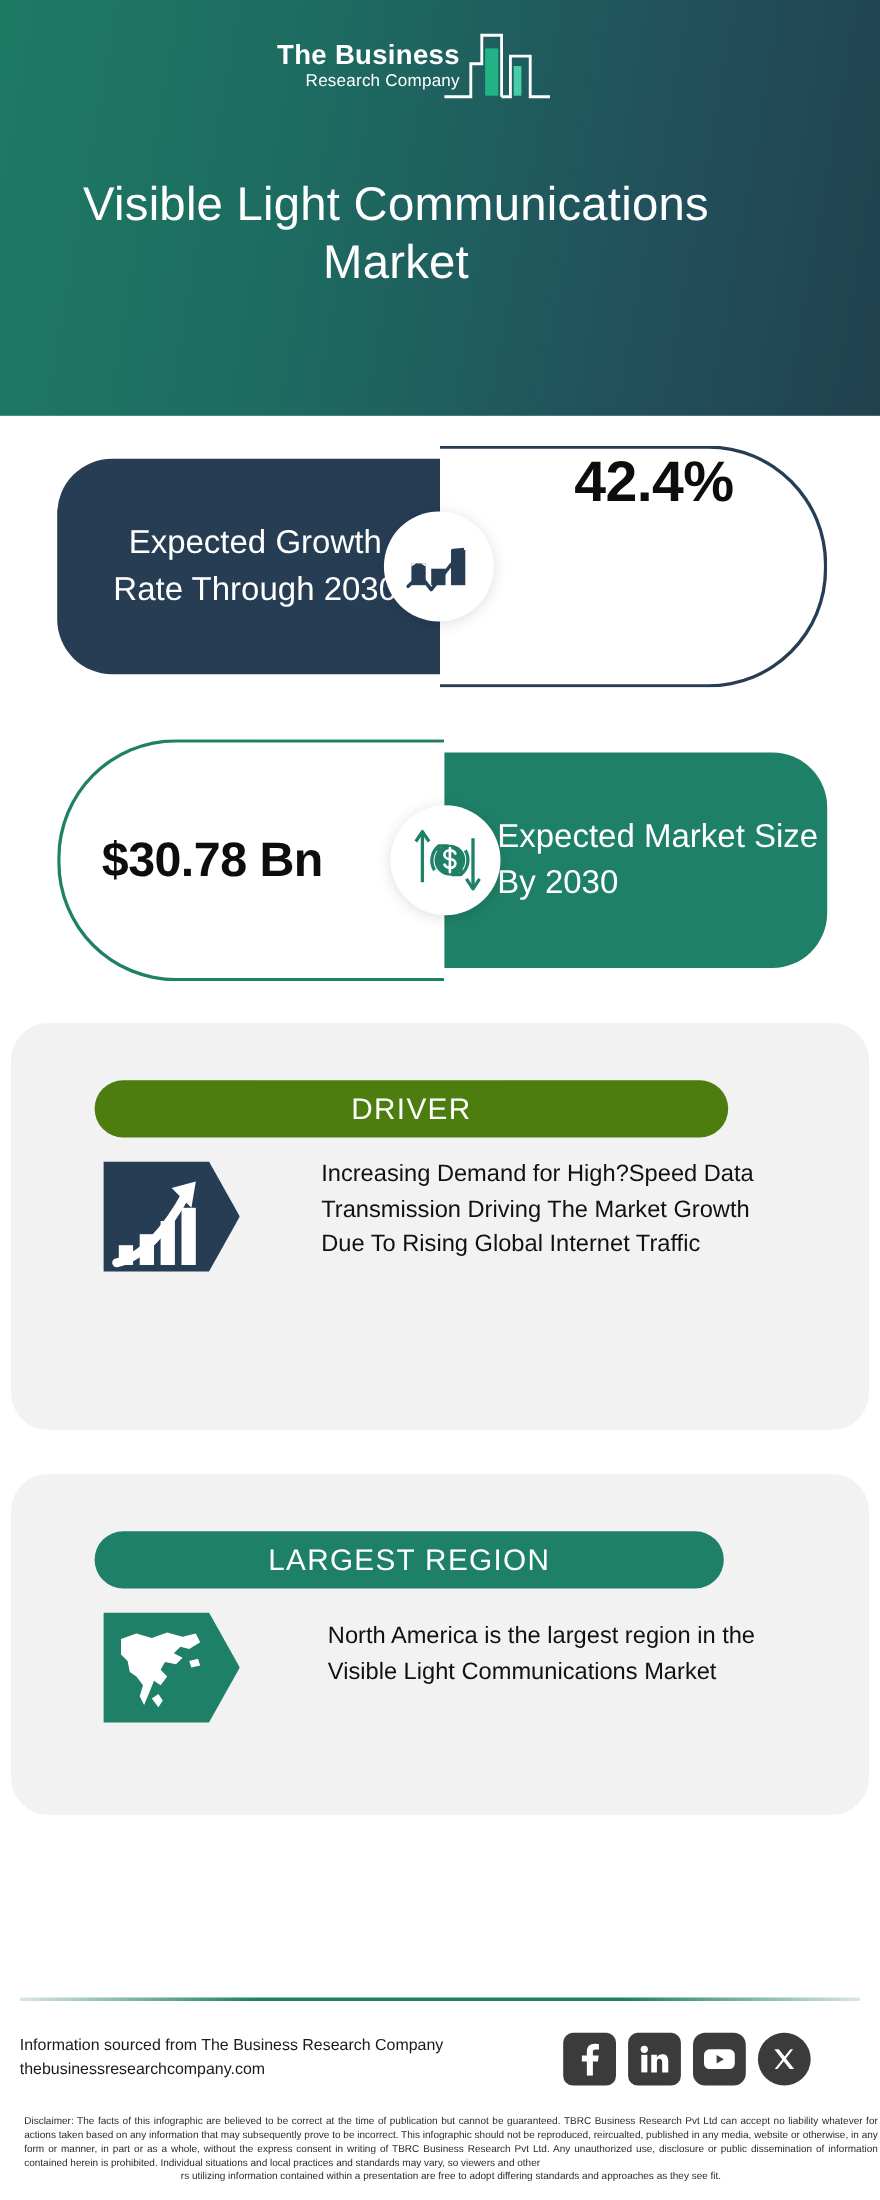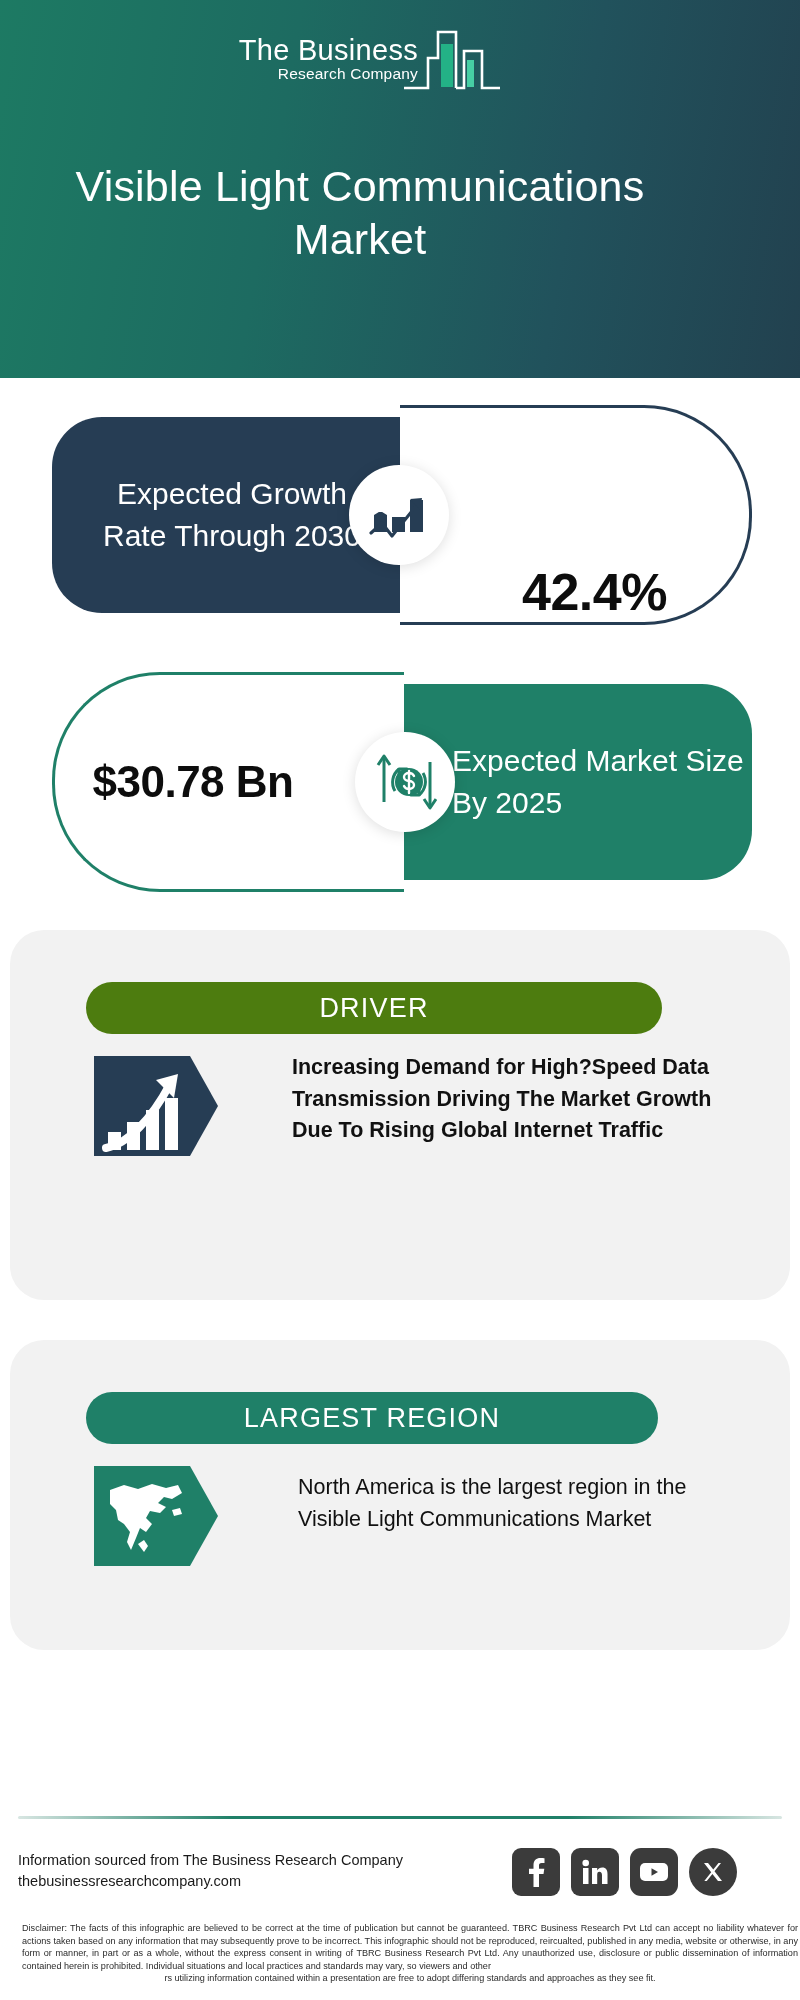--- a/index.html
+++ b/index.html
@@ -14,22 +14,22 @@
   
   .header {
     position:absolute; left:0; top:0; width:800px; height:378px;
     background:linear-gradient(100deg,#1d7a63 0%,#1d6b61 35%,#21525c 70%,#22414f 100%);
   }
   .logo {
     position:absolute; left:222px; top:22px; width:280px; height:78px;
   }
   .logo-text { position:absolute; left:0; top:14px; width:196px; text-align:right; }
   .logo-line1 {
-    color:#ffffff; font-size:29px; letter-spacing:0.3px; line-height:28px;
-    font-weight:400; white-space:nowrap;
+    color:#ffffff; font-size:25px; letter-spacing:0.3px; line-height:28px;
+    font-weight:700; white-space:nowrap;
   }
   .logo-line2 {
     color:#ffffff; font-size:15.5px; letter-spacing:0.2px; line-height:20px;
     font-weight:400; white-space:nowrap;
   }
   .logo-chart { position:absolute; left:180px; top:4px; }
 
   .title {
     position:absolute; left:0; top:160px; width:720px;
     text-align:center; color:#ffffff;
@@ -48,21 +48,21 @@
     display:flex; align-items:center; justify-content:center;
   }
   .stat1-left-text {
     color:#ffffff; font-size:30px; line-height:42px; text-align:center;
     font-weight:400; padding:0 22px 0 34px;
   }
   .stat1-right {
     position:absolute; left:348px; top:0; width:352px; height:220px;
     border:3px solid #263d54; border-left:none;
     border-radius:0 108px 108px 0;
-    display:flex; align-items:flex-end; justify-content:center;
+    display:flex; align-items:flex-start; justify-content:center;
   }
   .stat1-value {
     color:#0d0d0d; font-size:52px; font-weight:700; letter-spacing:-0.5px;
     margin-left:40px;
   }
   .stat1-badge {
     position:absolute; left:297px; top:60px; width:100px; height:100px;
     background:#ffffff; border-radius:50%;
     box-shadow:0 2px 14px rgba(0,0,0,0.13);
     display:flex; align-items:center; justify-content:center;
@@ -123,21 +123,21 @@
   .arrowbox {
     position:absolute; width:124px; height:124px;
   }
   .arrowbox-driver { left:94px; top:1056px; }
   .arrowbox-region { left:94px; top:1466px; }
 
   .panel-text {
     position:absolute; color:#111111; font-size:21.5px; line-height:31.5px;
     font-weight:400;
   }
-  .panel-text-driver { left:292px; top:1052px; width:430px;font-weight:bold; }
+  .panel-text-driver { left:292px; top:1052px; width:430px; }
   .panel-text-region { left:298px; top:1472px; width:408px; }
 
   
   .footer-rule {
     position:absolute; left:18px; top:1816px; width:764px; height:3px;
     background:linear-gradient(90deg,#d8e6e2 0%,#1f8068 28%,#1f8068 72%,#d8e6e2 100%);
     border-radius:2px;
   }
   .source {
     position:absolute; left:18px; top:1850px; width:480px;
@@ -203,21 +203,21 @@
       <path d="M42 13 L54 12 L52 24 Z" fill="#263d54"></path>
     </svg>
   </div>
 </div>
 
 <div class="stat2">
   <div class="stat2-left">
     <div class="stat2-value">$30.78 Bn</div>
   </div>
   <div class="stat2-right">
-    <div class="stat2-right-text">Expected Market Size By 2025</div>
+    <div class="stat2-right-text">Expected Market Size By 2030</div>
   </div>
   <div class="stat2-badge">
     <svg width="64" height="64" viewBox="0 0 64 64">
       <circle cx="36" cy="32" r="14" fill="#1f8068"></circle>
       <path d="M36 21 v22 M41 26 a5.5 4.5 0 0 0 -5 -3 a5 4 0 0 0 0 8 a5 4 0 0 1 0 8 a5.5 4.5 0 0 1 -5 -3" fill="none" stroke="#ffffff" stroke-width="2.4" stroke-linecap="round"></path>
       <path d="M22 41 a17 17 0 0 1 4 -22" fill="none" stroke="#1f8068" stroke-width="3"></path>
       <path d="M50 23 a17 17 0 0 1 -4 22" fill="none" stroke="#1f8068" stroke-width="3"></path>
       <path d="M26 19 h8 M26 19 v7" fill="none" stroke="#1f8068" stroke-width="3" stroke-linecap="round"></path>
       <path d="M46 45 h-8 M46 45 v-7" fill="none" stroke="#1f8068" stroke-width="3" stroke-linecap="round"></path>
       <path d="M11 8 v44" fill="none" stroke="#1f8068" stroke-width="3"></path>

